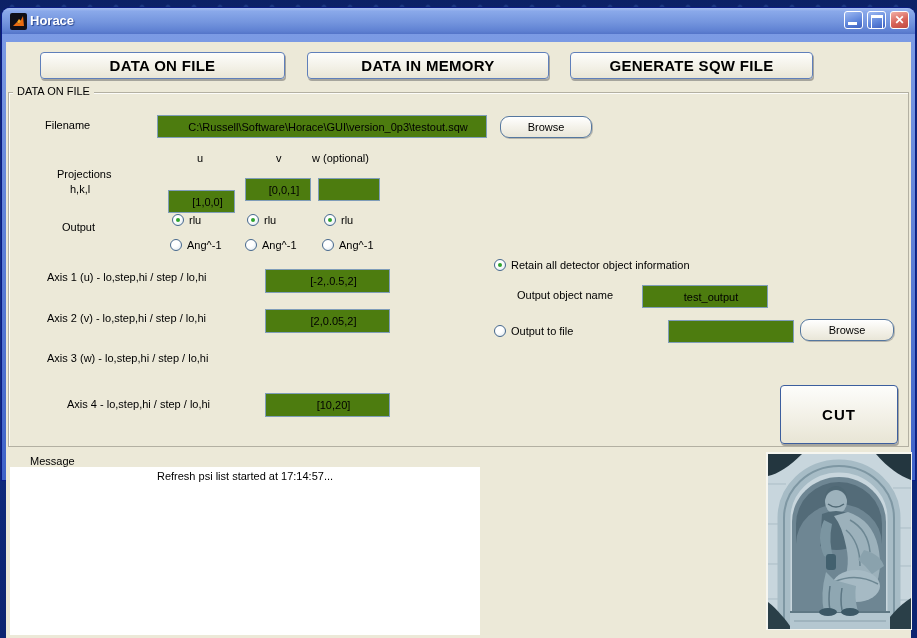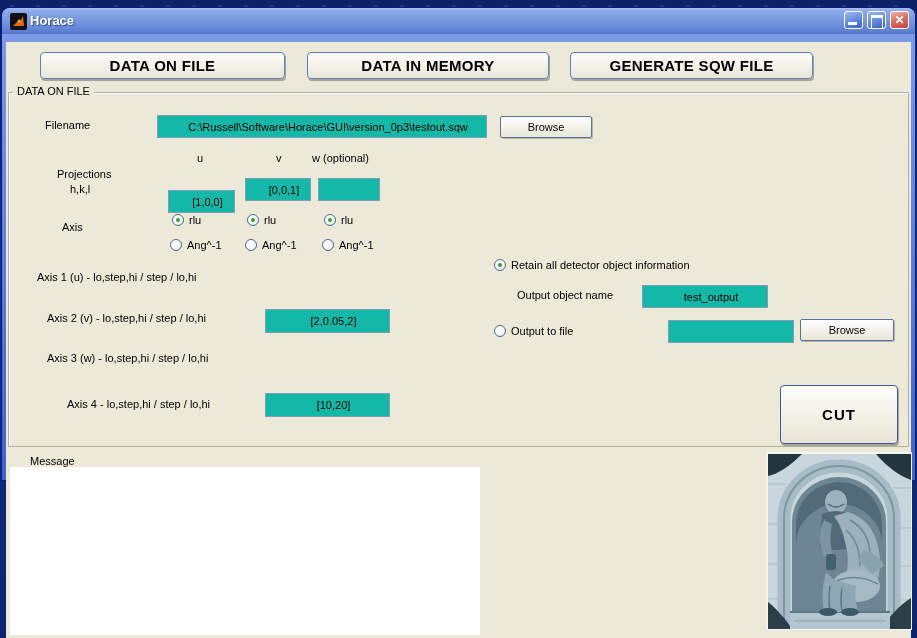--- a/index.html
+++ b/index.html
@@ -56,27 +56,27 @@
   .navbtn {
     display:flex; align-items:center; justify-content:center;
     background:linear-gradient(180deg,#fdfdfb,#f3f1e7 55%,#e9e6d6);
     border:1px solid #5f7fba; border-radius:4px;
     box-shadow:1px 2px 0 rgba(110,110,110,.55);
     font-weight:bold; font-size:15px; letter-spacing:.3px; cursor:pointer;
   }
   .xpbtn {
     display:flex; align-items:center; justify-content:center;
     background:linear-gradient(180deg,#ffffff,#f4f2ea 50%,#e9e6d8);
-    border:1px solid #55779f; border-radius:2px;
+    border:1px solid #55779f; border-radius:9px;
     box-shadow:1px 1px 0 rgba(130,130,130,.5);
     font-size:11px; cursor:pointer;
   }
   .field {
     display:flex; align-items:center; justify-content:center;
-    background:#14b8a6; border:1px solid #7f9db9;
+    background:#4d7c0f; border:1px solid #7f9db9;
     font-size:11px; overflow:hidden; white-space:nowrap;padding-left:12px;
   }
   .groupbox {
     border:1px solid #b3b0a2;
     box-shadow:inset 1px 1px 0 rgba(255,255,255,.85);
   }
   .gb-label {
     position:absolute; left:4px; top:-8px;
     background:#ece9d8; padding:0 4px; font-size:11px;
   }
@@ -140,37 +140,38 @@
 
     <span class="abs lbl" style="left:191px; top:110px;">u</span>
     <span class="abs lbl" style="left:270px; top:110px;">v</span>
     <span class="abs lbl" style="left:306px; top:110px;">w (optional)</span>
     <span class="abs lbl" style="left:51px; top:126px;">Projections</span>
     <span class="abs lbl" style="left:64px; top:141px;">h,k,l</span>
     <div class="abs field" style="left:162px; top:148px; width:67px; height:23px;">[1,0,0]</div>
     <div class="abs field" style="left:239px; top:136px; width:66px; height:23px;">[0,0,1]</div>
     <div class="abs field" style="left:312px; top:136px; width:62px; height:23px;"></div>
 
-    <span class="abs lbl" style="left:56px; top:179px;">Axis</span>
+    <span class="abs lbl" style="left:56px; top:179px;">Output</span>
 
     <span class="radio sel" style="left:166px; top:172px;"></span>
     <span class="abs lbl" style="left:183px; top:172px;">rlu</span>
     <span class="radio sel" style="left:241px; top:172px;"></span>
     <span class="abs lbl" style="left:258px; top:172px;">rlu</span>
     <span class="radio sel" style="left:318px; top:172px;"></span>
     <span class="abs lbl" style="left:335px; top:172px;">rlu</span>
 
     <span class="radio" style="left:164px; top:197px;"></span>
     <span class="abs lbl" style="left:181px; top:197px;">Ang^-1</span>
     <span class="radio" style="left:239px; top:197px;"></span>
     <span class="abs lbl" style="left:256px; top:197px;">Ang^-1</span>
     <span class="radio" style="left:316px; top:197px;"></span>
     <span class="abs lbl" style="left:333px; top:197px;">Ang^-1</span>
 
-    <span class="abs lbl" style="left:31px; top:229px;">Axis 1 (u) - lo,step,hi / step / lo,hi</span>
+    <span class="abs lbl" style="left:41px; top:229px;">Axis 1 (u) - lo,step,hi / step / lo,hi</span>
+    <div class="abs field" style="left:259px; top:227px; width:125px; height:24px;">[-2,.0.5,2]</div>
 
     <span class="abs lbl" style="left:41px; top:270px;">Axis 2 (v) - lo,step,hi / step / lo,hi</span>
     <div class="abs field" style="left:259px; top:267px; width:125px; height:24px;">[2,0.05,2]</div>
 
     <span class="abs lbl" style="left:41px; top:310px;">Axis 3 (w) - lo,step,hi / step / lo,hi</span>
 
     <span class="abs lbl" style="left:61px; top:356px;">Axis 4 - lo,step,hi / step / lo,hi</span>
     <div class="abs field" style="left:259px; top:351px; width:125px; height:24px;">[10,20]</div>
 
     <span class="radio sel" style="left:488px; top:217px;"></span>
@@ -181,20 +182,21 @@
 
     <span class="radio" style="left:488px; top:283px;"></span>
     <span class="abs lbl" style="left:505px; top:283px;">Output to file</span>
     <div class="abs field" style="left:662px; top:278px; width:126px; height:23px;"></div>
     <div class="abs xpbtn" style="left:794px; top:277px; width:94px; height:22px;">Browse</div>
 
     <div class="abs cutbtn" style="left:774px; top:343px; width:118px; height:59px;">CUT</div>
 
     <span class="abs lbl" style="left:24px; top:413px;text-align:center;">Message</span>
     <div class="abs msgbox" style="left:4px; top:425px; width:470px; height:168px;">
+      <div class="msgline">Refresh psi list started at 17:14:57...</div>
     </div>
 
     <div class="abs horace" style="left:760px; top:410px; width:146px; height:178px;">
       <svg width="143" height="175" viewBox="0 0 143 175">
         <rect x="0" y="0" width="143" height="175" fill="#c8d6dd"></rect>
 
         <g stroke="#8fa5af" stroke-width="1" opacity=".5">
           <line x1="0" y1="30" x2="18" y2="30"></line>
             <line x1="125" y1="34" x2="143" y2="34"></line>
           <line x1="0" y1="70" x2="16" y2="70"></line>

